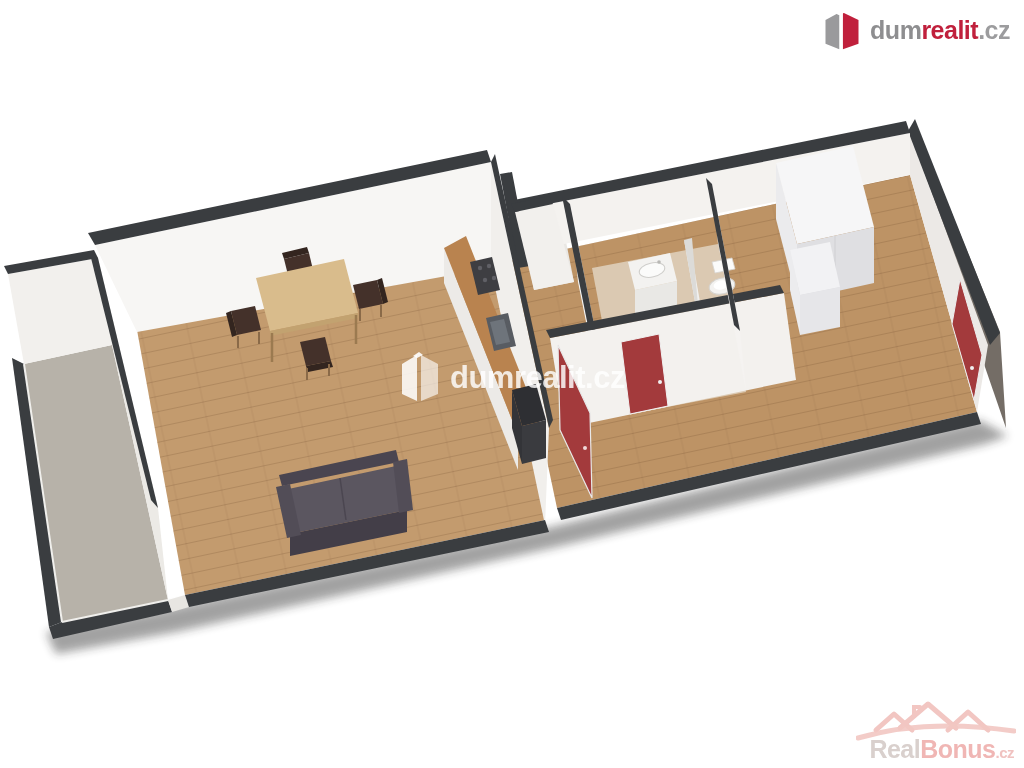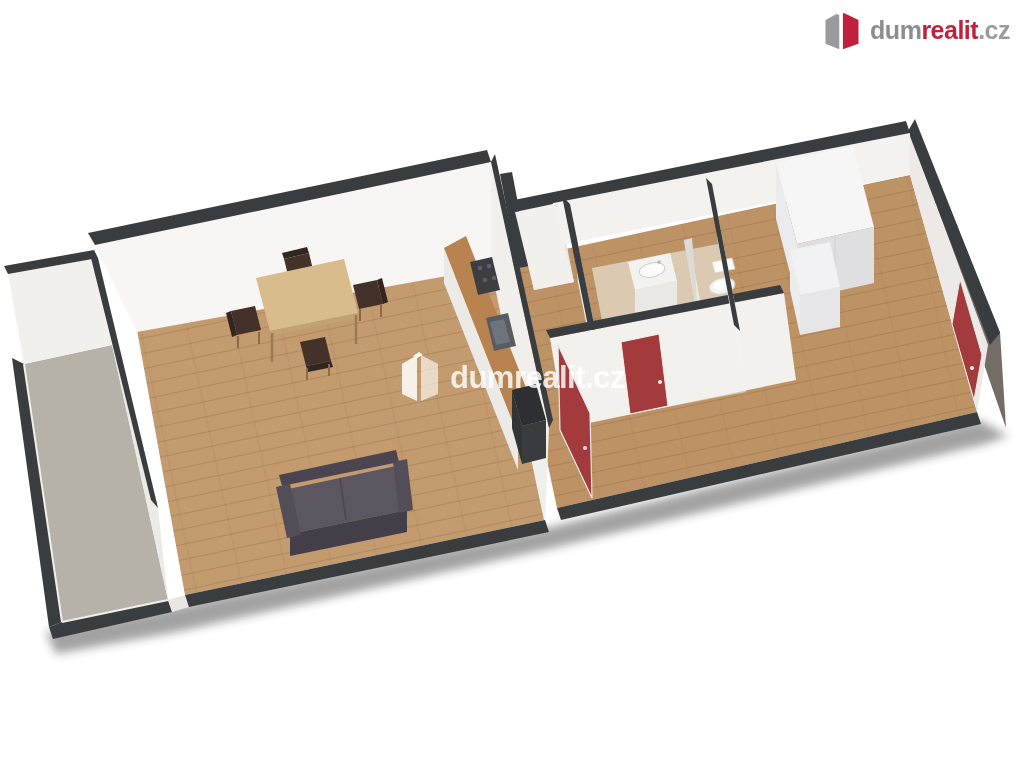--- a/index.html
+++ b/index.html
@@ -240,14 +240,24 @@
 
   <div class="center-mark">
     <svg width="40" height="58" viewBox="0 0 40 56">
       <polygon points="2,15 17,6 17,52 2,45" fill="rgba(255,255,255,0.85)"></polygon>
       <polygon points="21,6 38,15 38,45 21,52" fill="rgba(255,255,255,0.62)"></polygon>
       <polygon points="13,7 19,3 23,6 17,9" fill="rgba(255,255,255,0.9)"></polygon>
     </svg>
     <span class="txt">dumrealit.cz</span>
   </div>
 
+  <div class="footer-mark">
+    <svg width="160" height="42" viewBox="0 0 160 42">
+      <path d="M20,30 L38,14 L56,30" fill="none" stroke="#f2c6c2" stroke-width="5" stroke-linecap="round" stroke-linejoin="round"></path>
+      <path d="M44,28 L72,4 L100,28" fill="none" stroke="#f2c6c2" stroke-width="5" stroke-linecap="round" stroke-linejoin="round"></path>
+      <path d="M58,16 L58,7 L64,7" fill="none" stroke="#f2c6c2" stroke-width="4" stroke-linecap="round"></path>
+      <path d="M92,30 L112,12 L132,30" fill="none" stroke="#f2c6c2" stroke-width="5" stroke-linecap="round" stroke-linejoin="round"></path>
+      <path d="M2,38 Q70,18 158,31" fill="none" stroke="#f2c6c2" stroke-width="5" stroke-linecap="round" opacity="0.9"></path>
+    </svg>
+    <span class="txt"><span class="fb-prefix">Real</span><span class="fb-accent">Bonus</span><span class="fb-suffix">.cz</span></span>
+  </div>
 
 </div>
 
 </body></html>

